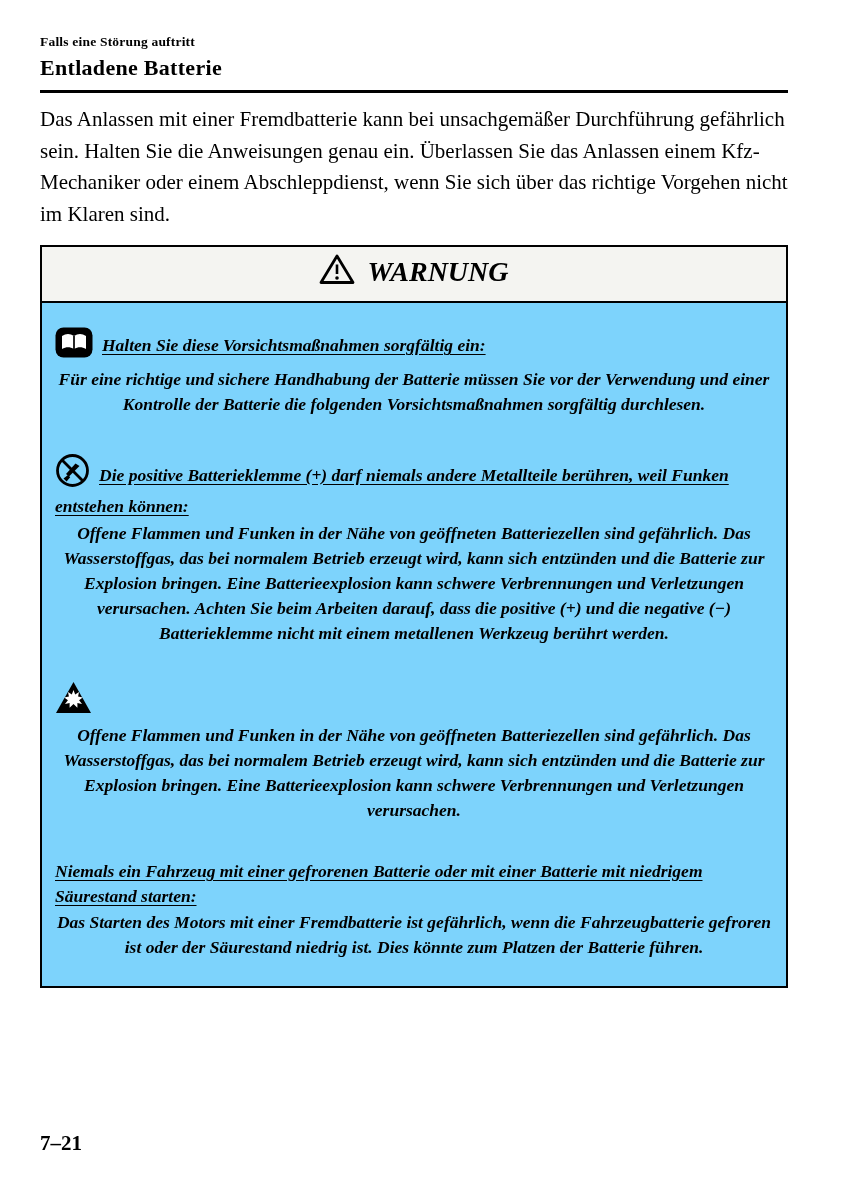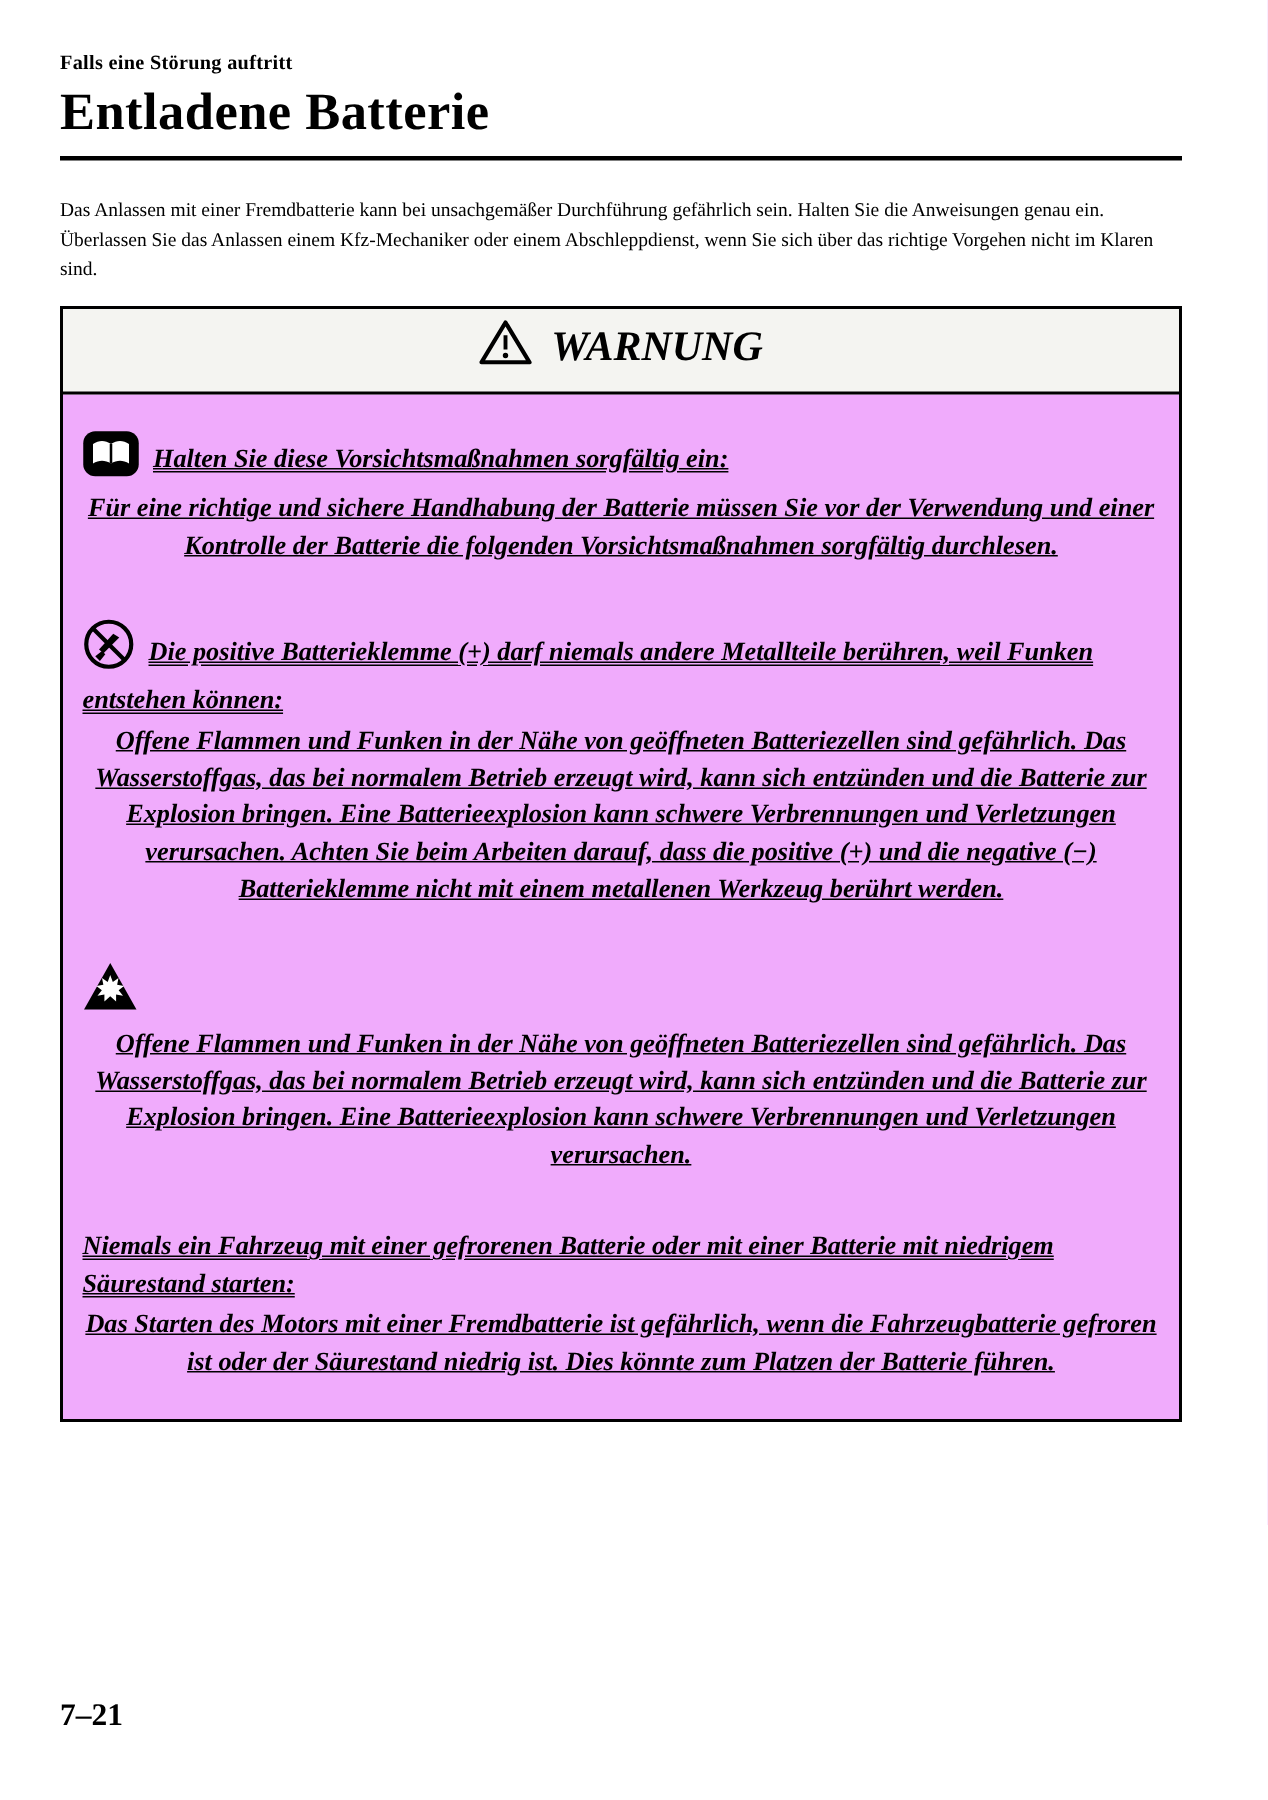--- a/index.html
+++ b/index.html
@@ -7,47 +7,47 @@
   body {
     width:845px; height:1200px;
     font-family:"Liberation Serif", serif;
     color:#000;
     position:relative;
     overflow:hidden;
   }
   .page { position:relative; width:826px; height:1200px; padding:34px 38px 0 40px; }
 
   .breadcrumb { font-size:13.5px; font-weight:bold; letter-spacing:0.2px; }
-  .title { font-size:35px; font-weight:bold; margin-top:5px; letter-spacing:0.3px; }
+  .title { font-size:22px; font-weight:bold; margin-top:5px; letter-spacing:0.3px; }
   .rule { height:3px; background:#000; margin-top:9px; }
 
   .banner {
     margin-top:43px;
     background:#7c7c7c;
     color:#fff;
     text-align:center;
     font-size:23px;
     font-weight:bold;
     padding:3px 0 6px 0;
   }
 
-  .intro { margin-top:23px; font-size:13px; line-height:1.5; }
+  .intro { margin-top:11px; font-size:21px; line-height:1.5; }
 
-  .warnbox { margin-top:15px; border:2.5px solid #000; background:#f0abfc; }
+  .warnbox { margin-top:15px; border:2.5px solid #000; background:#7dd3fc; }
   .warnhead {
     background:#f4f4f1;
     border-bottom:2px solid #000;
     text-align:center;
     padding:7px 0 9px 0;
     font-size:28px;
     font-weight:bold;
     font-style:italic;
   }
   .warnhead .warn-icon { display:inline-block; vertical-align:-4px; margin-right:12px; }
-  .warnbody { padding:24px 13px 26px 13px;text-decoration:underline; }
+  .warnbody { padding:24px 13px 26px 13px; }
 
   .witem + .witem { margin-top:36px; }
   .whead { font-size:17.5px; font-weight:bold; font-style:italic; line-height:1.42; }
   .whead .heading { text-decoration:underline; text-underline-offset:3px; }
   .wicon { display:inline-block; vertical-align:-7px; margin-right:9px; }
   .wbody { font-size:17.5px; font-weight:bold; font-style:italic; line-height:1.42; margin-top:2px;text-align:center; }
 
   .pagenum {
     position:absolute;
     left:40px;

